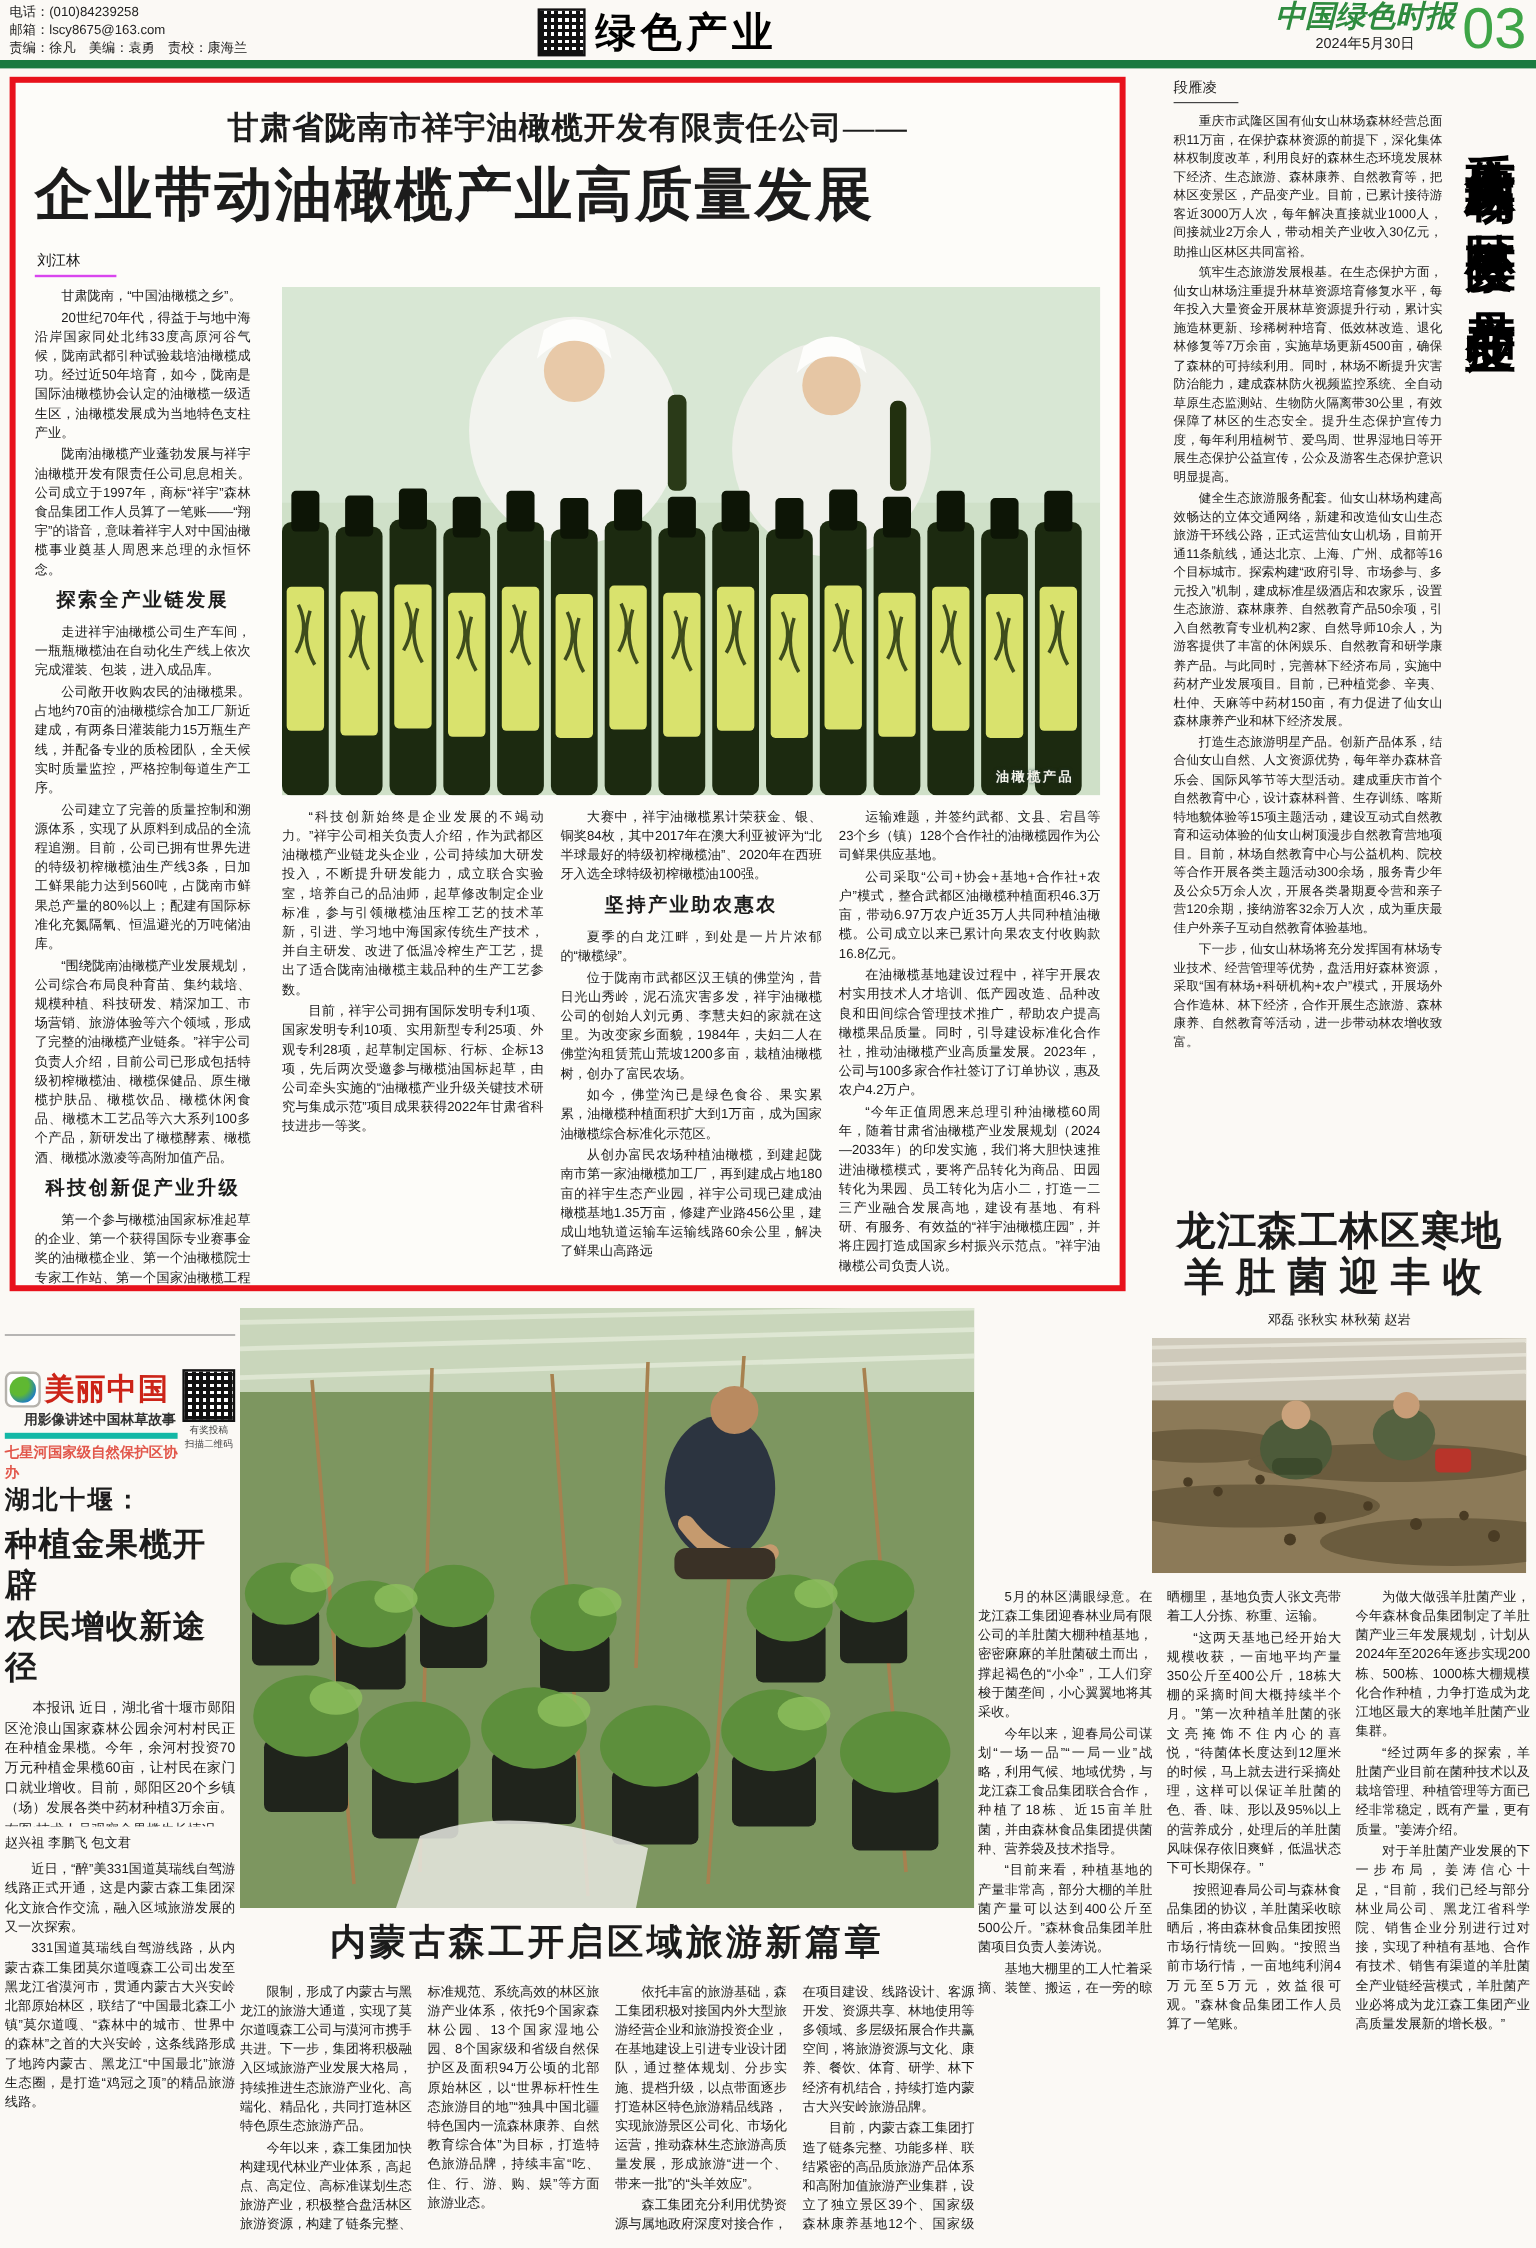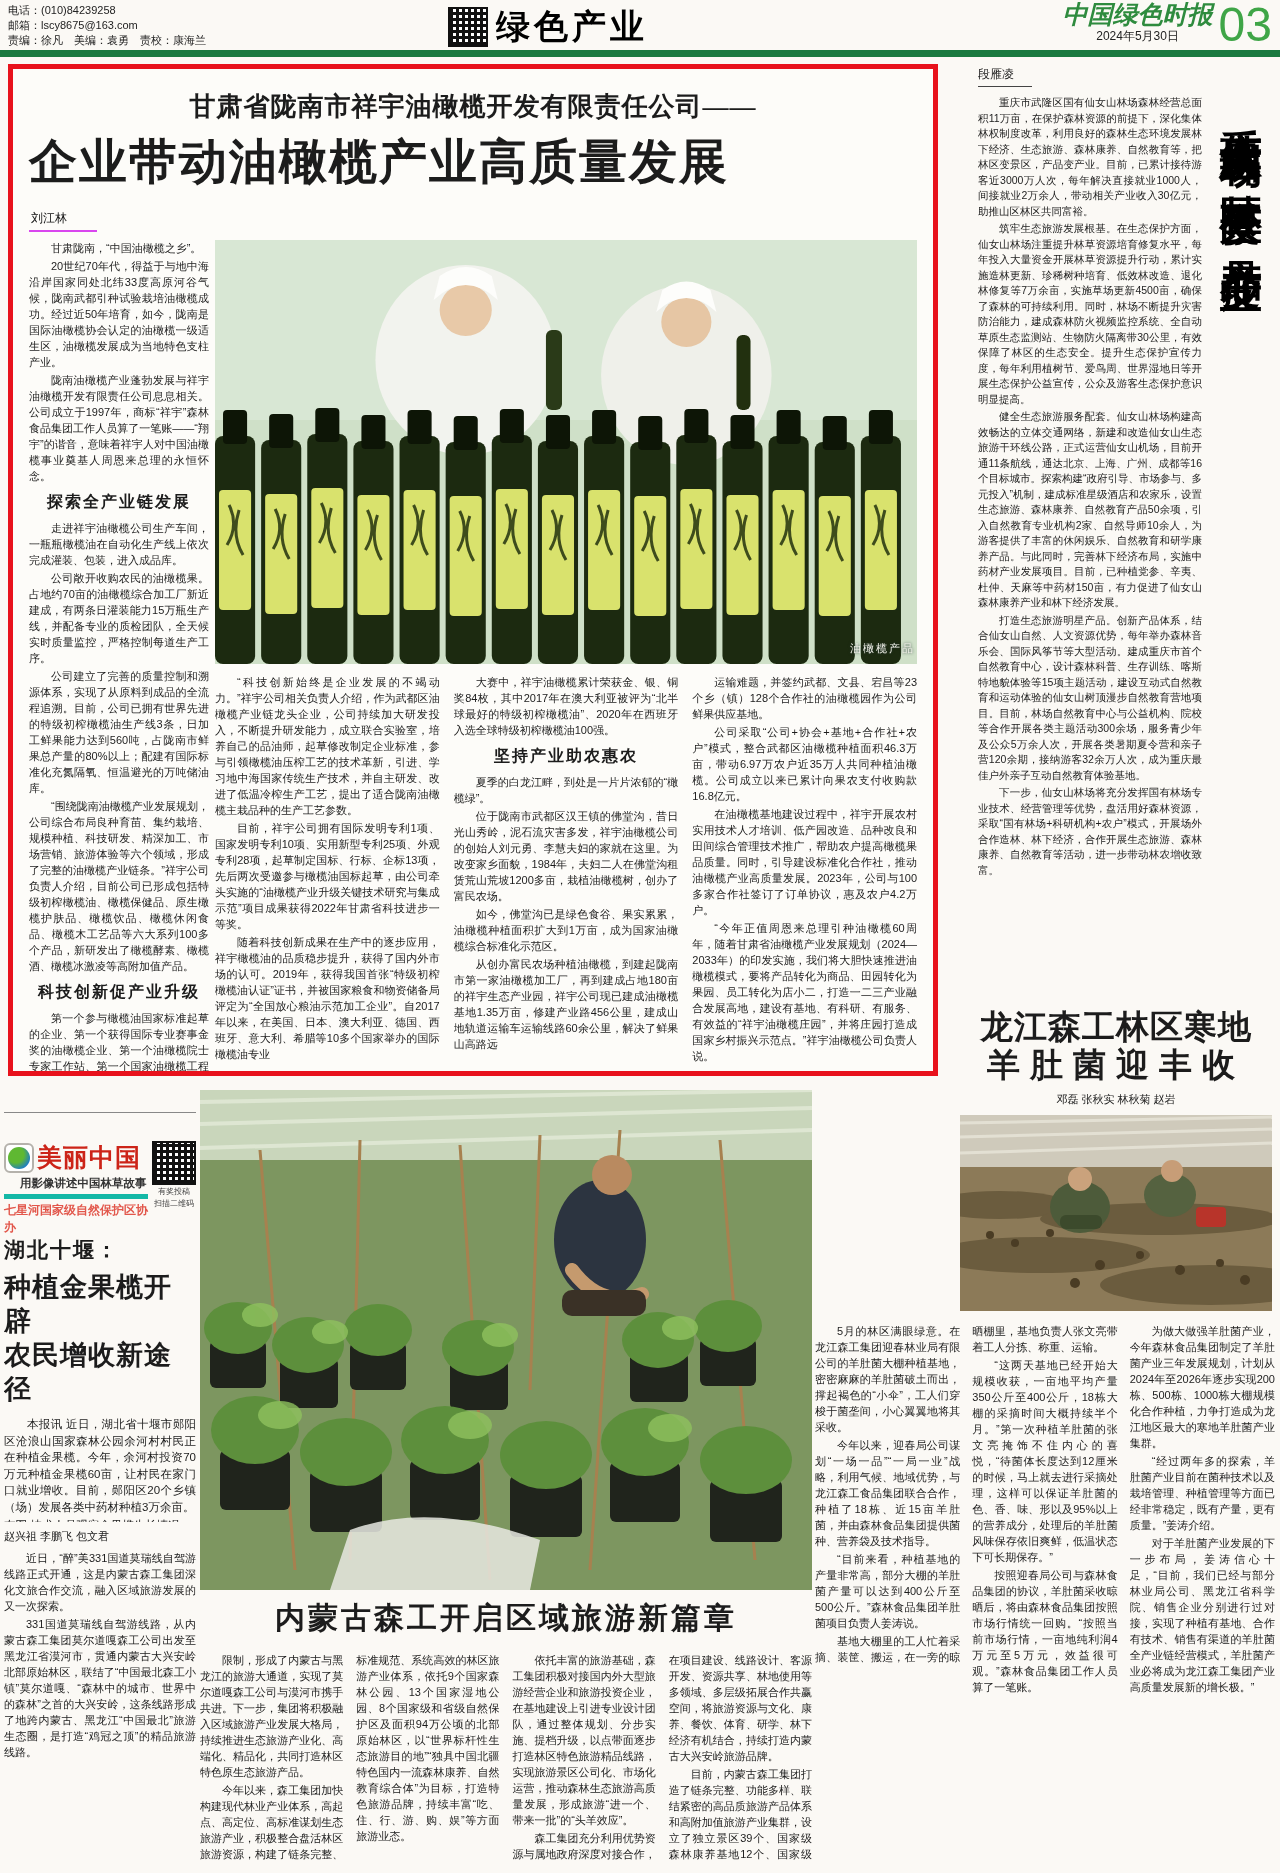--- a/index.html
+++ b/index.html
@@ -26,26 +26,26 @@
   .paper-name { font-size:25px; font-weight:900; color:#2e8b3e; font-family:"Liberation Serif",serif; font-style:italic; line-height:26px; }
   .paper-date { font-size:12px; color:#222; text-align:center; }
   .page-no { font-size:48px; line-height:46px; color:#3fa547; font-weight:400; }
   #green-bar { left:0; top:50px; width:1280px; height:7px; background:#1a7a40; }
 
   
   #main-article { left:8px; top:64px; width:930px; height:1012px; border:5px solid #e8121c; background:#fdfcf9; padding:10px 16px; overflow:hidden; }
   .kicker { text-align:center; font-size:26px; font-weight:700; margin-top:10px; letter-spacing:1px; }
   .main-title { text-align:left; font-size:48px; font-weight:900; letter-spacing:2px; margin:6px 0 14px 0; }
   .byline-row { font-size:12px; color:#111; border-bottom:2px solid #d946ef; display:inline-block; padding:0 30px 3px 2px; margin-bottom:8px; }
-  .main-cols { display:flex; gap:6px; height:846px; overflow:hidden; }
+  .main-cols { display:flex; gap:26px; height:846px; overflow:hidden; }
   .col-1 { width:180px; flex:0 0 180px; font-size:11px; line-height:16px; overflow:hidden; }
   .main-right { flex:1; display:flex; flex-direction:column; }
   .subhead { text-align:center; font-weight:900; font-size:16px; margin:10px 0; letter-spacing:2px; }
   .photo-frame { position:relative; width:100%; height:424px; overflow:hidden; }
-  .photo-caption { position:absolute; right:2px; bottom:8px; color:#f3f3e9; font-size:11px; text-shadow:0 0 3px #233; letter-spacing:2px; }
+  .photo-caption { position:absolute; right:22px; bottom:8px; color:#f3f3e9; font-size:11px; text-shadow:0 0 3px #233; letter-spacing:2px;font-weight:bold; }
   .under-photo { display:flex; gap:14px; margin-top:10px; height:404px; overflow:hidden; }
   .ucol { flex:1; font-size:11px; line-height:16px; overflow:hidden; }
 
   
   #fairy-article { left:952px; top:64px; width:322px; height:905px; overflow:hidden; padding-left:26px; }
   .fairy-byline { font-size:12px; border-bottom:1px solid #444; display:inline-block; padding:0 18px 3px 0; margin-bottom:8px; }
   .vertical-title {
     float:right; writing-mode:vertical-rl; text-orientation:upright;
     font-family:"Liberation Serif",serif; font-weight:900; font-size:42px;
     line-height:66px; letter-spacing:3px; height:772px; margin-left:6px; color:#000;
@@ -225,21 +225,20 @@
             </g>
           </g>
         </svg>
         <div class="photo-caption">油橄榄产品</div>
       </div>
       <div class="under-photo">
         <div class="ucol">
           <div>
               <p class="para">“科技创新始终是企业发展的不竭动力。”祥宇公司相关负责人介绍，作为武都区油橄榄产业链龙头企业，公司持续加大研发投入，不断提升研发能力，成立联合实验室，培养自己的品油师，起草修改制定企业标准，参与引领橄榄油压榨工艺的技术革新，引进、学习地中海国家传统生产技术，并自主研发、改进了低温冷榨生产工艺，提出了适合陇南油橄榄主栽品种的生产工艺参数。</p>
               <p class="para">目前，祥宇公司拥有国际发明专利1项、国家发明专利10项、实用新型专利25项、外观专利28项，起草制定国标、行标、企标13项，先后两次受邀参与橄榄油国标起草，由公司牵头实施的“油橄榄产业升级关键技术研究与集成示范”项目成果获得2022年甘肃省科技进步一等奖。</p>
-              <p class="para">随着科技创新成果在生产中的逐步应用，祥宇橄榄油的品质稳步提升，获得了国内外市场的认可。2019年，获得我国首张“特级初榨橄榄油认证”证书，并被国家粮食和物资储备局评定为“全国放心粮油示范加工企业”。自2017年以来，在美国、日本、澳大利亚、德国、西班牙、意大利、希腊等10多个国家举办的国际橄榄油专业</p>
             </div>
         </div>
         <div class="ucol">
           <div>
               <p class="para">大赛中，祥宇油橄榄累计荣获金、银、铜奖84枚，其中2017年在澳大利亚被评为“北半球最好的特级初榨橄榄油”、2020年在西班牙入选全球特级初榨橄榄油100强。</p>
             </div>
           <div class="subhead">坚持产业助农惠农</div>
           <div>
               <p class="para">夏季的白龙江畔，到处是一片片浓郁的“橄榄绿”。</p>
               <p class="para">位于陇南市武都区汉王镇的佛堂沟，昔日光山秀岭，泥石流灾害多发，祥宇油橄榄公司的创始人刘元勇、李慧夫妇的家就在这里。为改变家乡面貌，1984年，夫妇二人在佛堂沟租赁荒山荒坡1200多亩，栽植油橄榄树，创办了富民农场。</p>

